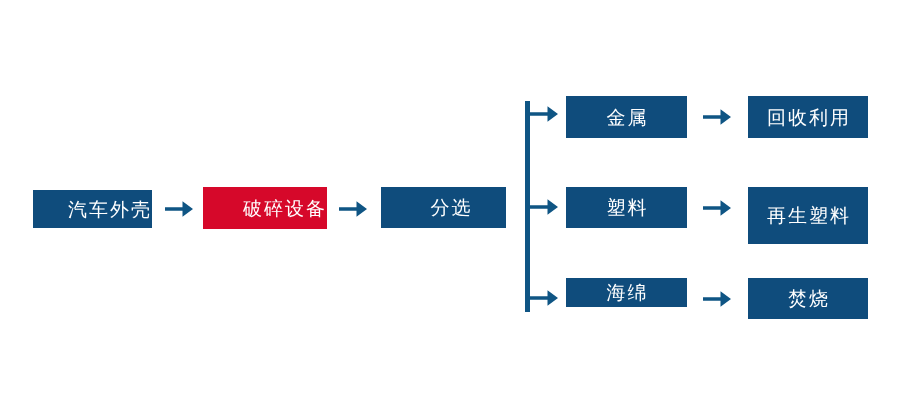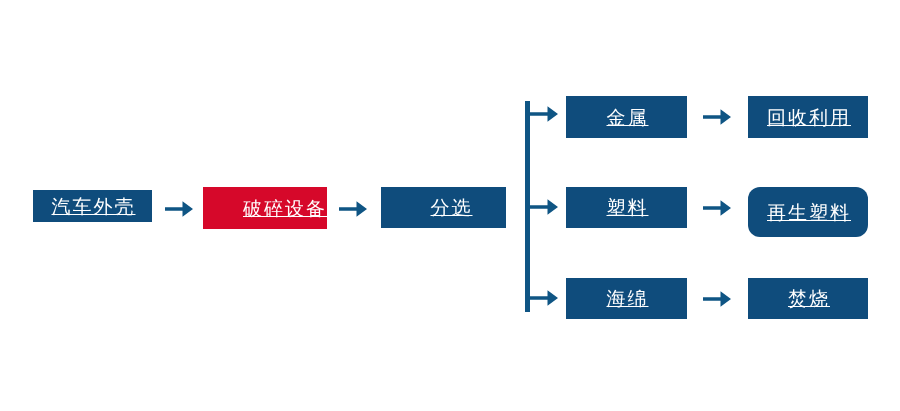--- a/index.html
+++ b/index.html
@@ -25,21 +25,20 @@
     align-items: center;
     justify-content: center;
     color: #ffffff;
     font-size: 19px;
     letter-spacing: 2px;
     line-height: 1;
     white-space: nowrap;
     background: #0f4c7c;
     box-sizing: border-box;
     padding-left: 2px;
-    text-decoration: underline;
   }
   .node.accent {
     background: #d6082a;
     justify-content: flex-end;
   }
   .arrow {
     position: absolute;
     display: block;
   }
   .arrow svg { display: block; }
@@ -47,44 +46,44 @@
     position: absolute;
     background: #0f5584;
   }
   .branch-arrow {
     position: absolute;
     display: block;
   }
   .branch-arrow svg { display: block; }
 
   
-  #node-shell      { left: 33px;  top: 190px; width: 119px; height: 32px; }
+  #node-shell      { left: 33px;  top: 190px; width: 119px; height: 38px; justify-content: flex-end; }
   #arrow-1         { left: 164px; top: 196px; width: 30px;  height: 26px; }
   #node-crusher    { left: 203px; top: 187px; width: 124px; height: 42px; }
   #arrow-2         { left: 338px; top: 196px; width: 30px;  height: 26px; }
   #node-sorting    { left: 381px; top: 187px; width: 125px; height: 41px; padding-left: 16px; }
 
   
   #branch-bar      { left: 525px; top: 101px; width: 5px; height: 211px; }
   #branch-arrow-1  { left: 529px; top: 101px; width: 30px; height: 26px; }
   #branch-arrow-2  { left: 529px; top: 194px; width: 30px; height: 26px; }
   #branch-arrow-3  { left: 529px; top: 285px; width: 30px; height: 26px; }
 
   
   #node-metal      { left: 566px; top: 96px;  width: 121px; height: 42px; }
   #arrow-r1        { left: 702px; top: 104px; width: 30px;  height: 26px; }
   #node-recycle    { left: 748px; top: 96px;  width: 120px; height: 42px; }
 
   
   #node-plastic    { left: 566px; top: 187px; width: 121px; height: 41px; }
   #arrow-r2        { left: 702px; top: 195px; width: 30px;  height: 26px; }
-  #node-regen      { left: 748px; top: 187px; width: 120px; height: 50px; border-radius: 12px; }
+  #node-regen      { left: 748px; top: 187px; width: 120px; height: 57px; }
 
   
-  #node-sponge     { left: 566px; top: 278px; width: 121px; height: 41px; }
+  #node-sponge     { left: 566px; top: 278px; width: 121px; height: 29px; }
   #arrow-r3        { left: 702px; top: 286px; width: 30px;  height: 26px; }
   #node-incinerate { left: 748px; top: 278px; width: 120px; height: 41px; }
 </style>
 </head>
 <body>
 
 <div id="flow-canvas">
 
   <div class="node" id="node-shell">
     <span>汽车外壳</span>

